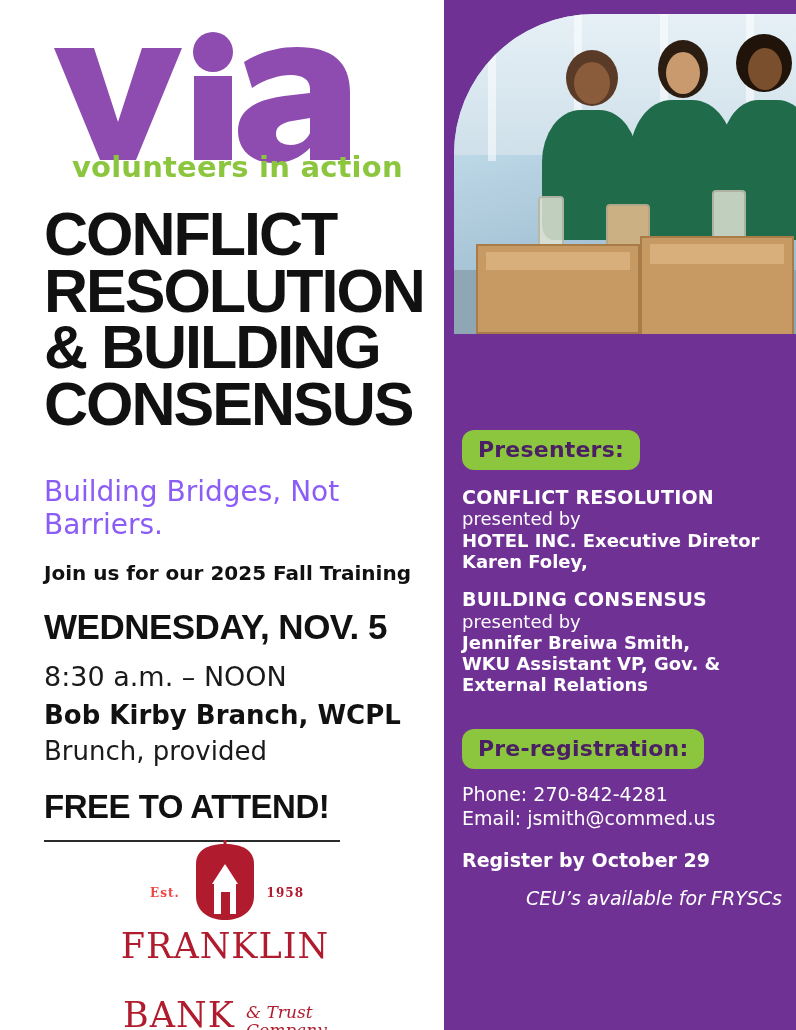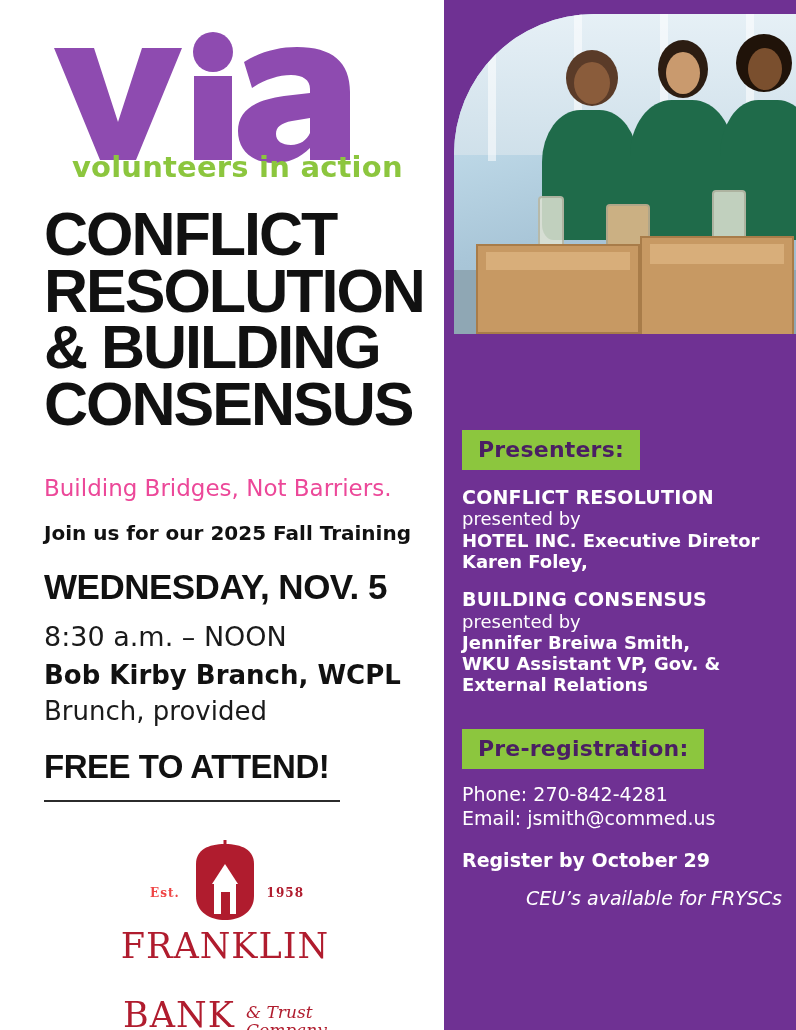--- a/index.html
+++ b/index.html
@@ -117,22 +117,22 @@
     font-weight: 700;
     font-size: 61px;
     line-height: 0.93;
     letter-spacing: -2px;
     color: #111111;
     margin: 0;
     transform: scaleX(1.0);
   }
   .tagline {
     margin-top: 42px;
-    font-size: 23px;
-    color: #ec4899;
+    font-size: 28px;
+    color: #8b5cf6;
     font-weight: 400;
   }
   .joinus {
     margin-top: 20px;
     font-size: 20px;
     font-weight: 700;
     color: #111111;
   }
   .date {
     margin-top: 22px;
@@ -241,21 +241,21 @@
     z-index: 4;
     color: #ffffff;
   }
   .chip {
     display: inline-block;
     background: #8cc63e;
     color: #4a1f63;
     font-weight: 700;
     font-size: 22px;
     padding: 7px 16px 8px 16px;
-    border-radius: 0;
+    border-radius: 12px;
     letter-spacing: 0.2px;
   }
   .block {
     margin-top: 16px;
     font-size: 17.5px;
     line-height: 1.18;
   }
   .block .hl {
     font-weight: 700;
     font-size: 19px;

